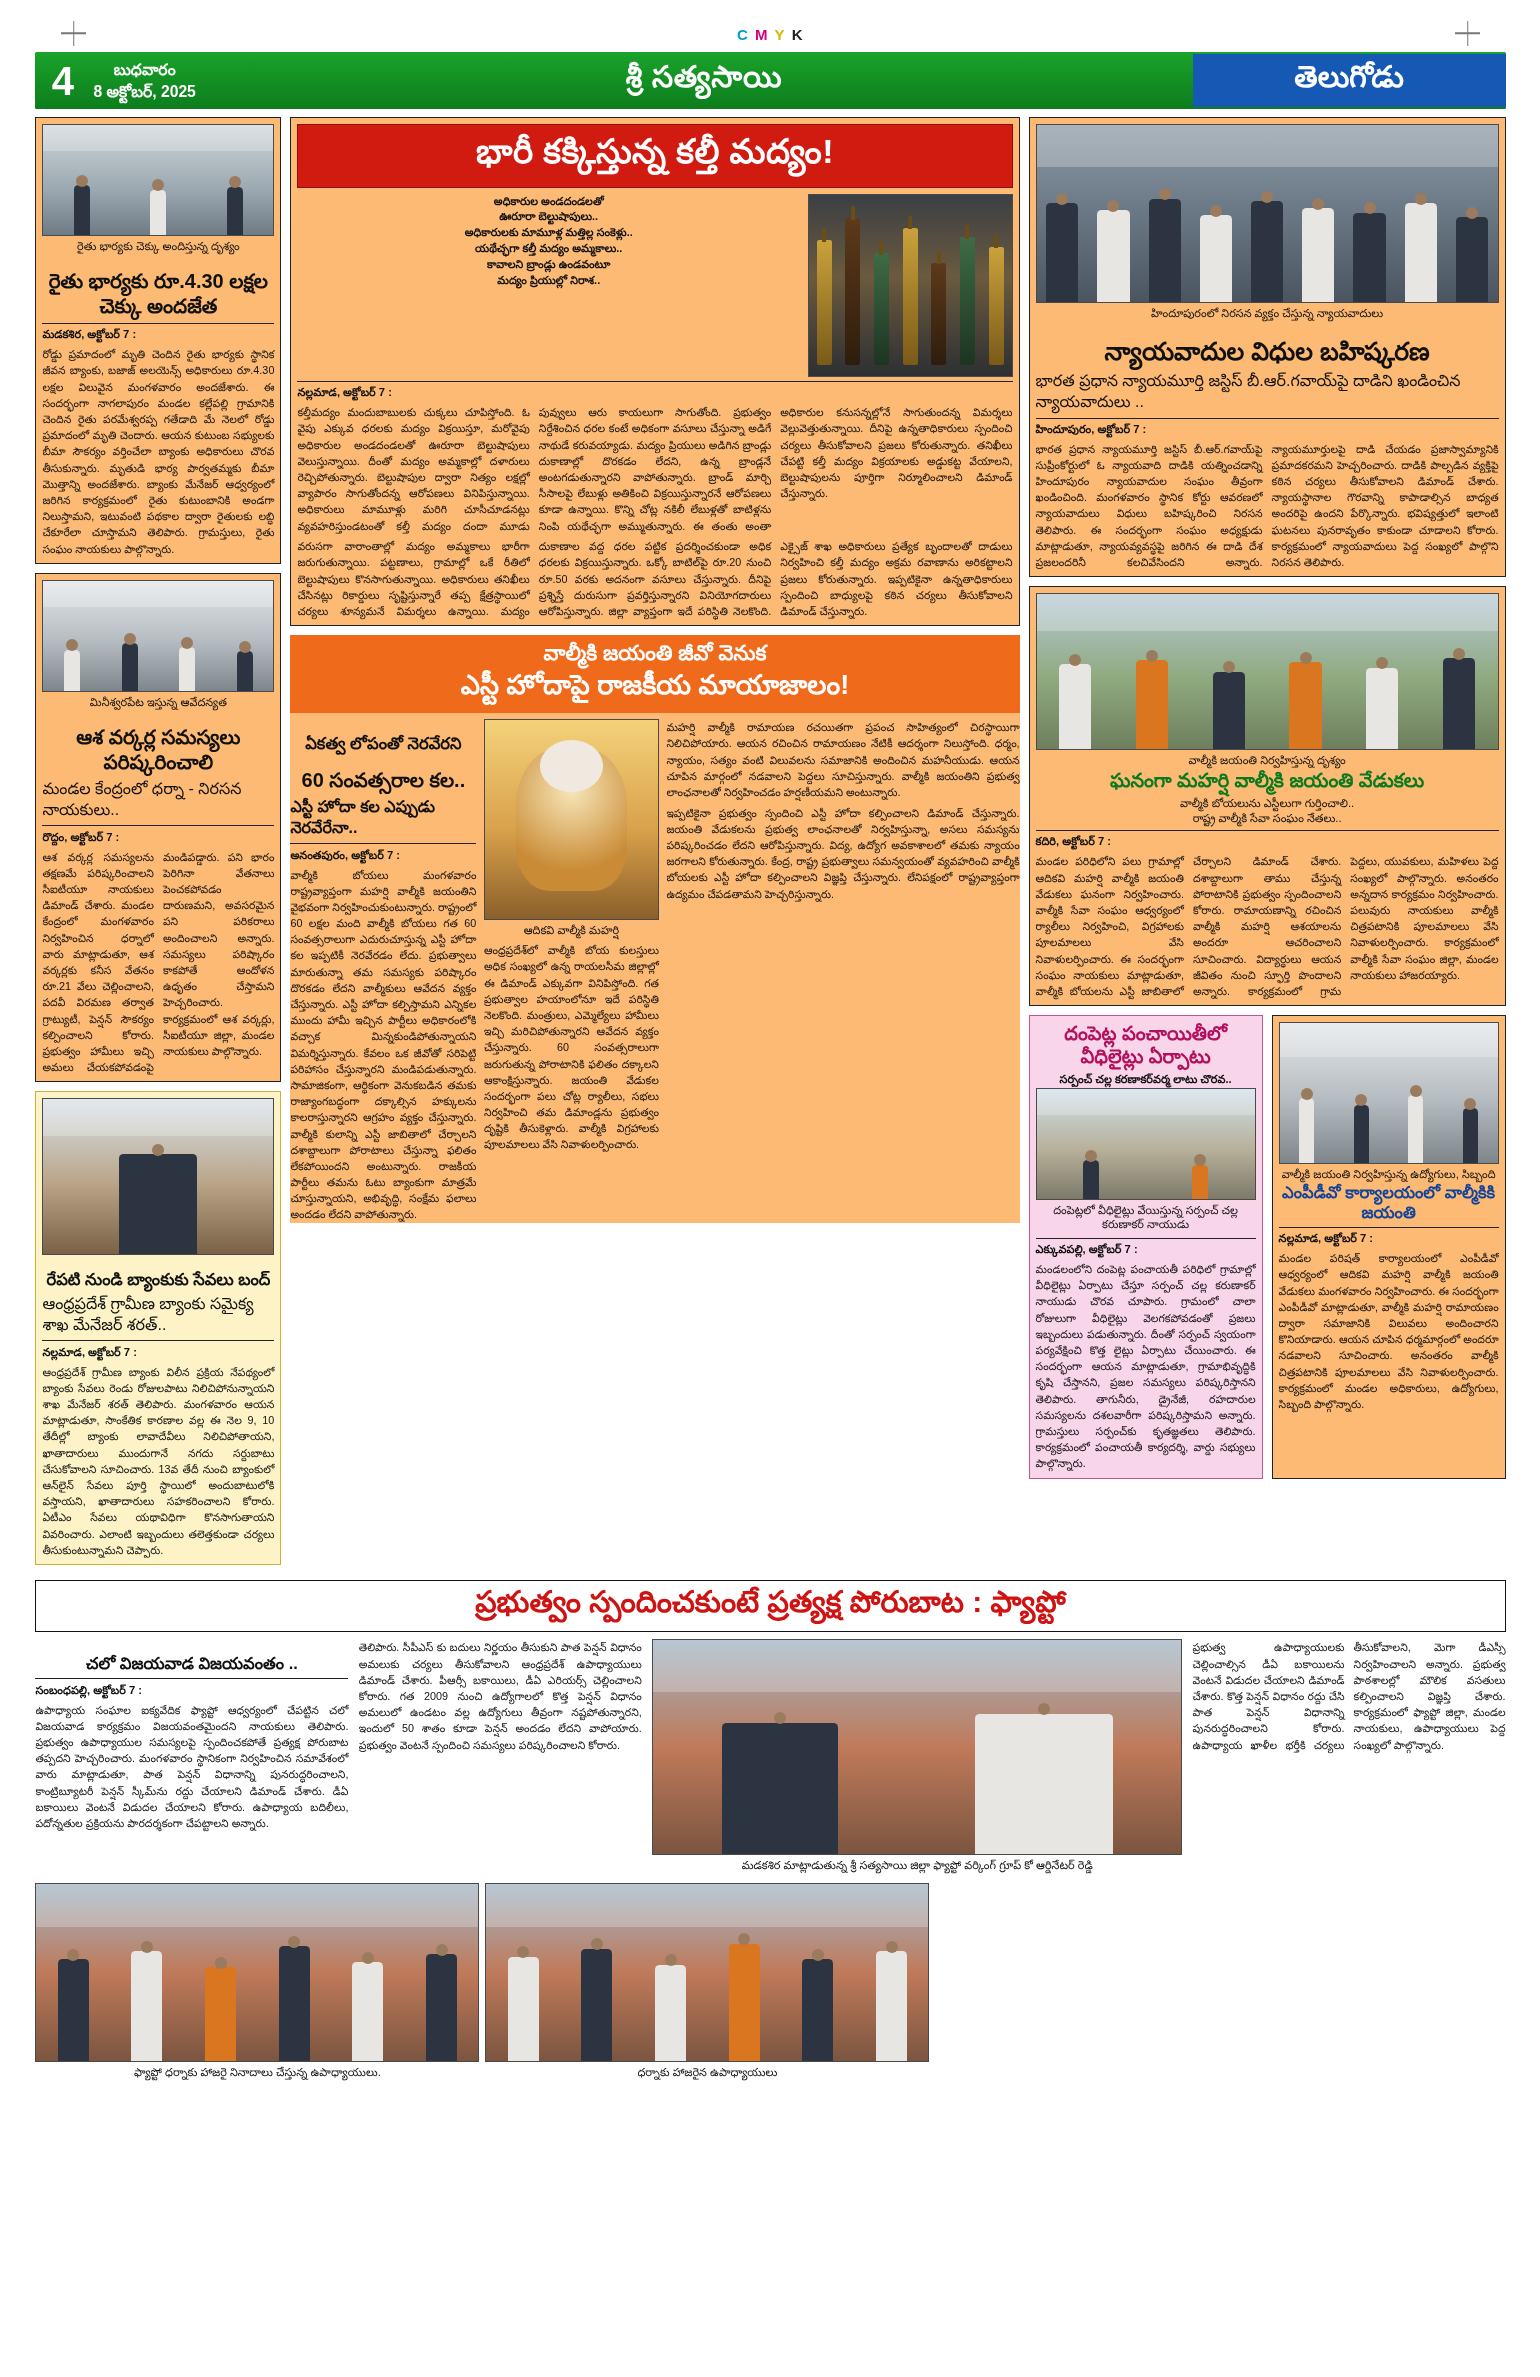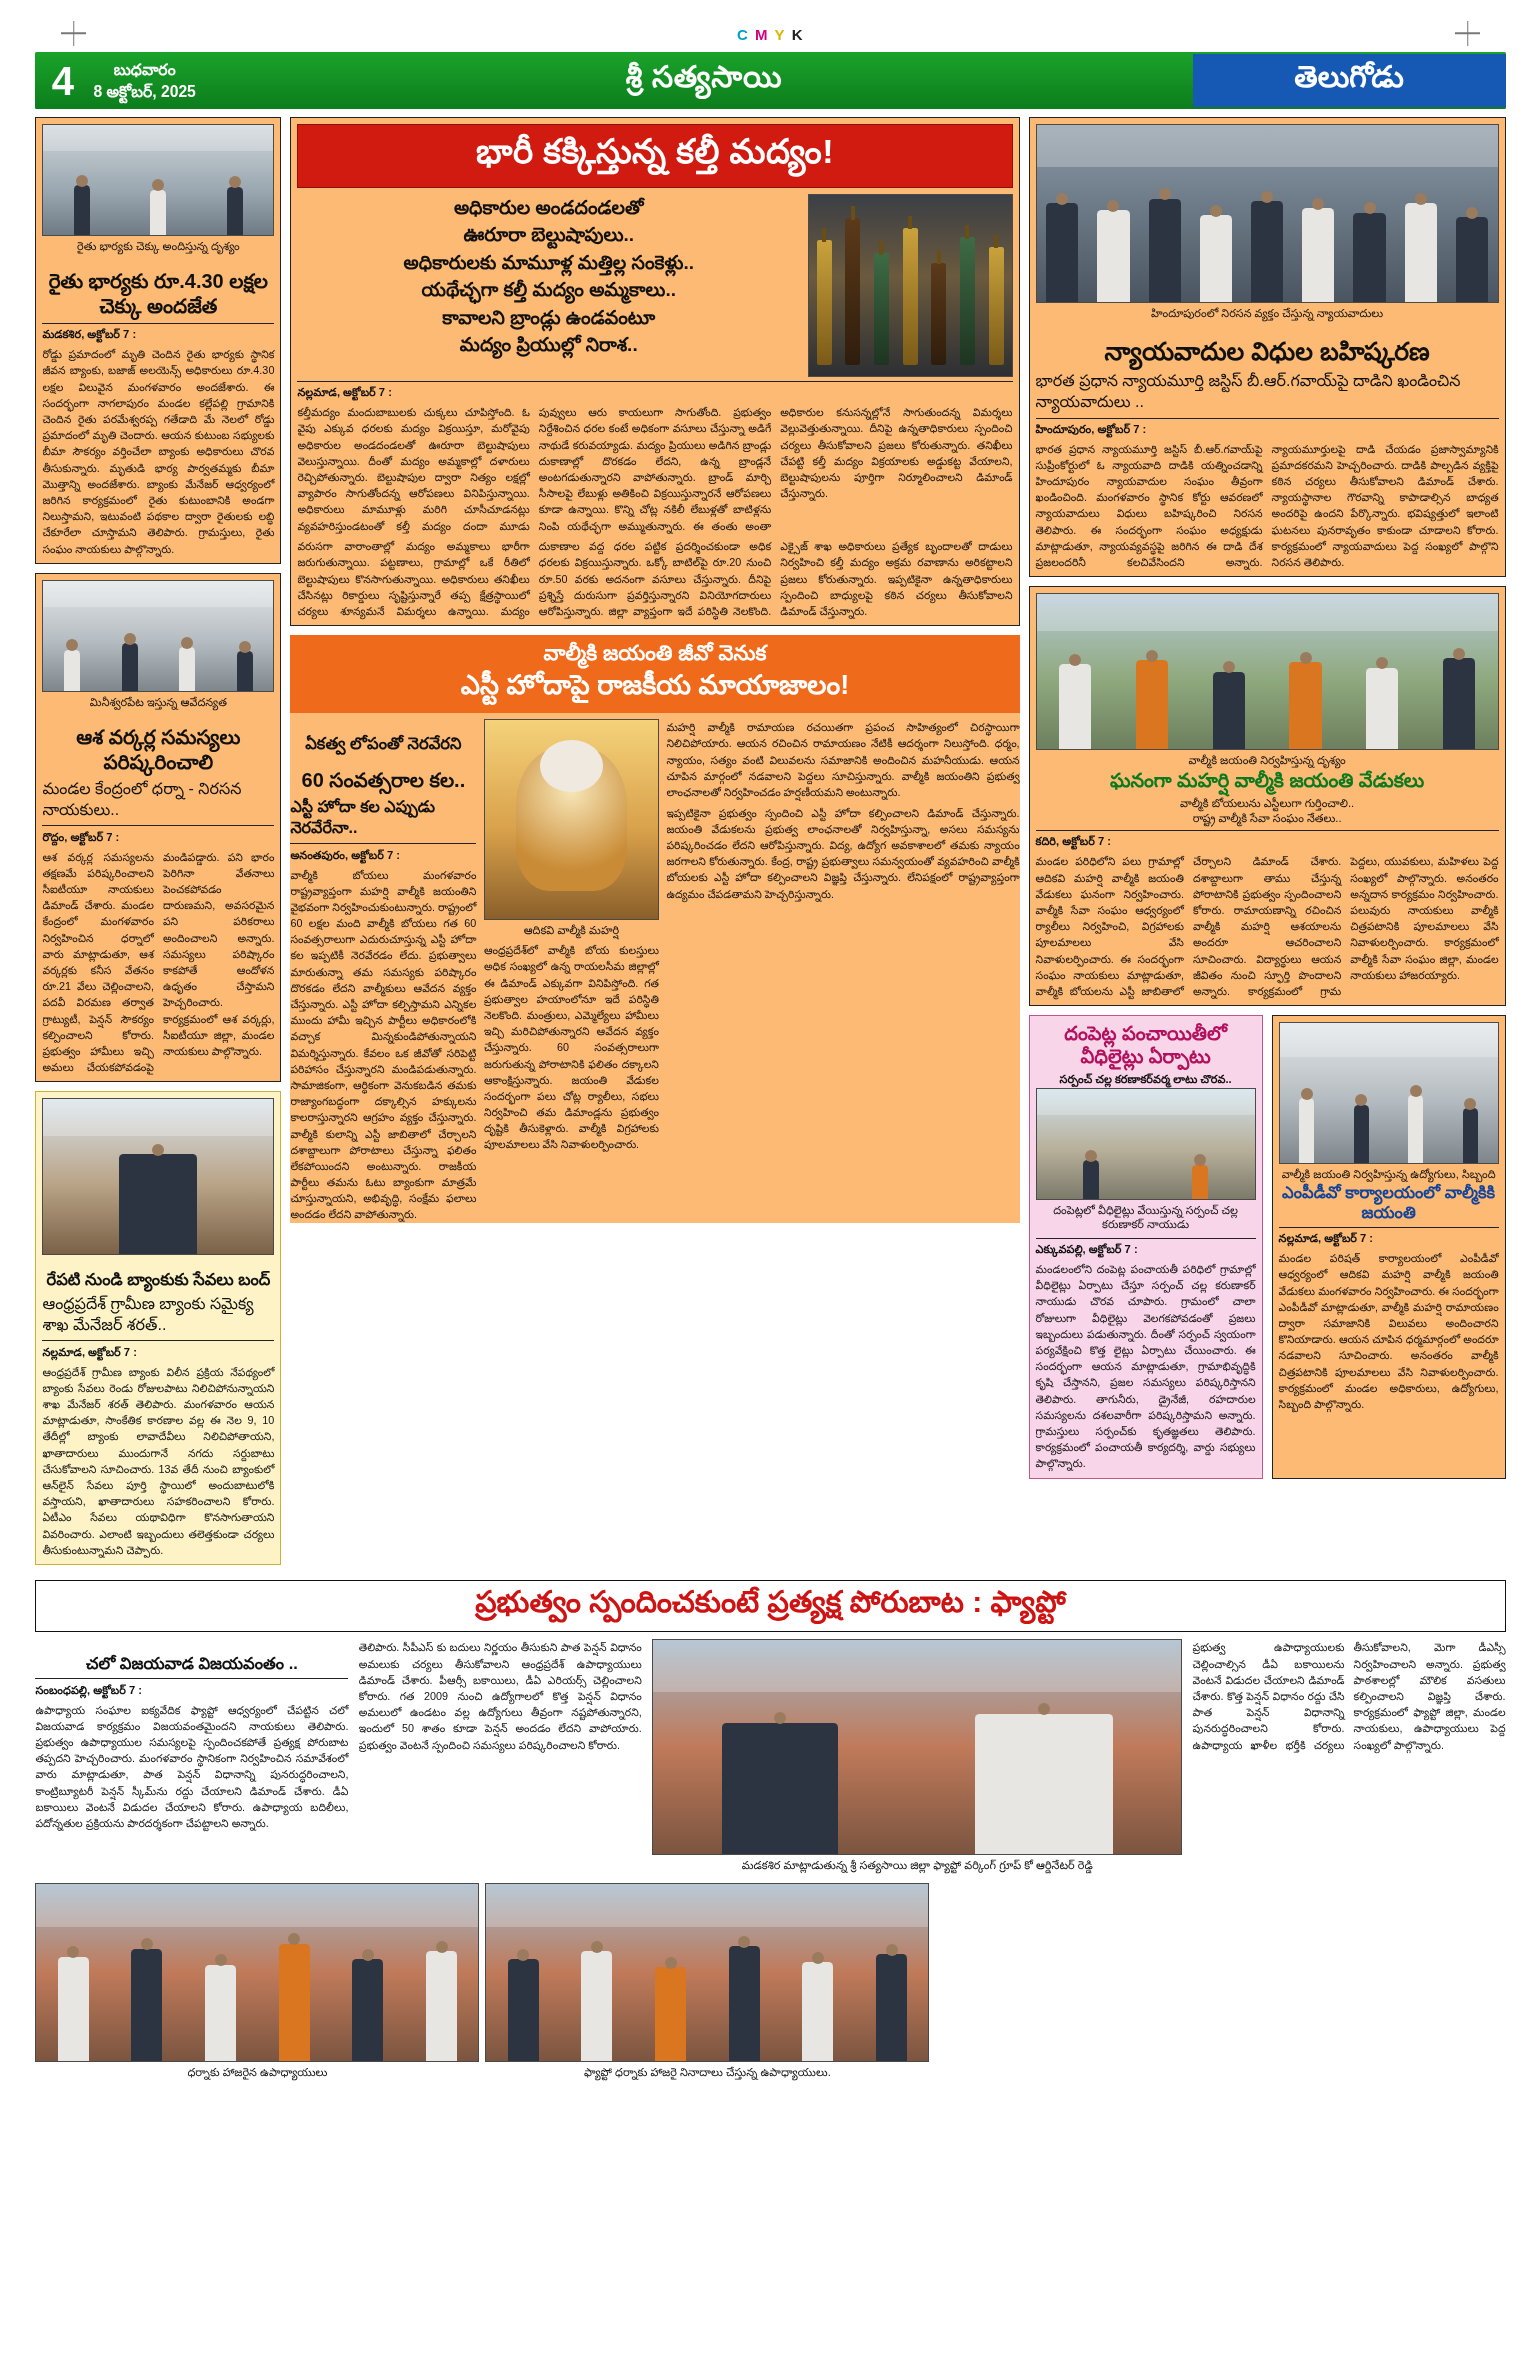--- a/index.html
+++ b/index.html
@@ -245,21 +245,21 @@
       </div>
 
     </div>
 
     <div class="col">
 
       <div class="box">
         <div class="banner-red">భారీ కక్కిస్తున్న కల్తీ మద్యం!</div>
         <div style="display:flex;gap:7.5px;margin-top:6px;">
           <div style="flex:1">
-            <div class="subhead" style="font-size:19px;font-weight:bold;text-align:center;line-height:1.45">
+            <div class="subhead" style="font-size:11px;font-weight:bold;text-align:center;line-height:1.45">
               <div>అధికారుల అండదండలతో</div>
               <div>ఊరూరా బెల్టుషాపులు..</div>
               <div>అధికారులకు మామూళ్ల మత్తిల్ల సంకెళ్లు..</div>
               <div>యథేచ్ఛగా కల్తీ మద్యం అమ్మకాలు..</div>
               <div>కావాలని బ్రాండ్లు ఉండవంటూ</div>
               <div>మద్యం ప్రియుల్లో నిరాశ..</div>
             </div>
           </div>
           <div style="width:205px">
             <div class="photo ph-bottles" style="height:183px">
@@ -422,41 +422,41 @@
       <div>
         <div class="body cols2">ప్రభుత్వ ఉపాధ్యాయులకు చెల్లించాల్సిన డీఏ బకాయిలను వెంటనే విడుదల చేయాలని డిమాండ్ చేశారు. కొత్త పెన్షన్ విధానం రద్దు చేసి పాత పెన్షన్ విధానాన్ని పునరుద్ధరించాలని కోరారు. ఉపాధ్యాయ ఖాళీల భర్తీకి చర్యలు తీసుకోవాలని, మెగా డీఎస్సీ నిర్వహించాలని అన్నారు. ప్రభుత్వ పాఠశాలల్లో మౌలిక వసతులు కల్పించాలని విజ్ఞప్తి చేశారు. కార్యక్రమంలో ఫ్యాప్టో జిల్లా, మండల నాయకులు, ఉపాధ్యాయులు పెద్ద సంఖ్యలో పాల్గొన్నారు.</div>
       </div>
     </div>
 
     <div class="two-col-photos" style="margin-top:9px;grid-template-columns:1fr 1fr;max-width:894px;">
       <div>
         <div class="photo ph-crowd" style="height:179px">
           <div class="topstrip"></div>
           <div class="ph-figs" style="height:74%">
+            <div class="fig" style="height:78%"></div>
+            <div class="fig w" style="height:84%"></div>
+            <div class="fig o" style="height:72%"></div>
+            <div class="fig" style="height:88%"></div>
+            <div class="fig w" style="height:76%"></div>
+            <div class="fig" style="height:82%"></div>
+          </div>
+        </div>
+        <div class="cap">ఫ్యాప్టో ధర్నాకు హాజరై నినాదాలు చేస్తున్న ఉపాధ్యాయులు.</div>
+      </div>
+      <div>
+        <div class="photo ph-crowd" style="height:179px">
+          <div class="topstrip"></div>
+          <div class="ph-figs" style="height:74%">
             <div class="fig w" style="height:80%"></div>
             <div class="fig" style="height:86%"></div>
             <div class="fig w" style="height:74%"></div>
             <div class="fig o" style="height:90%"></div>
             <div class="fig" style="height:78%"></div>
             <div class="fig w" style="height:84%"></div>
           </div>
         </div>
         <div class="cap">ధర్నాకు హాజరైన ఉపాధ్యాయులు</div>
       </div>
-      <div>
-        <div class="photo ph-crowd" style="height:179px">
-          <div class="topstrip"></div>
-          <div class="ph-figs" style="height:74%">
-            <div class="fig" style="height:78%"></div>
-            <div class="fig w" style="height:84%"></div>
-            <div class="fig o" style="height:72%"></div>
-            <div class="fig" style="height:88%"></div>
-            <div class="fig w" style="height:76%"></div>
-            <div class="fig" style="height:82%"></div>
-          </div>
-        </div>
-        <div class="cap">ఫ్యాప్టో ధర్నాకు హాజరై నినాదాలు చేస్తున్న ఉపాధ్యాయులు.</div>
-      </div>
     </div>
   </div>
 
 </div>
 
 
 </body></html>

